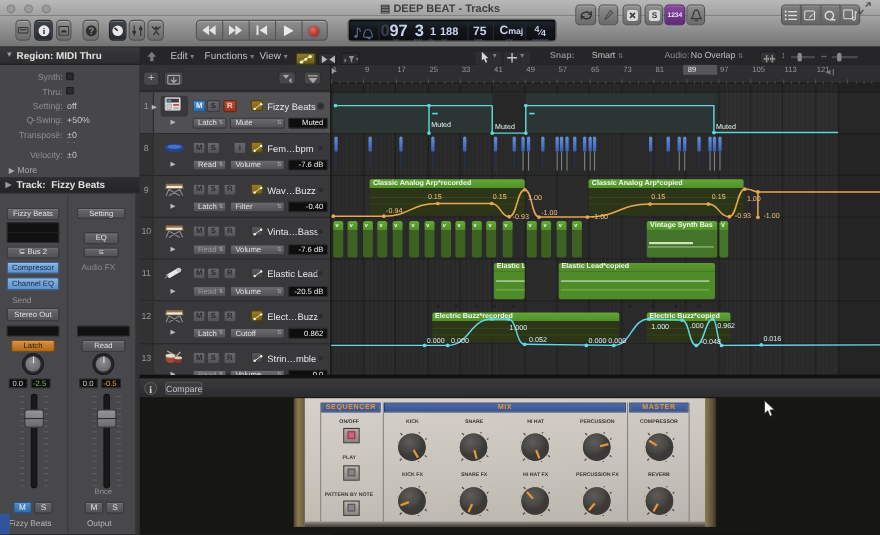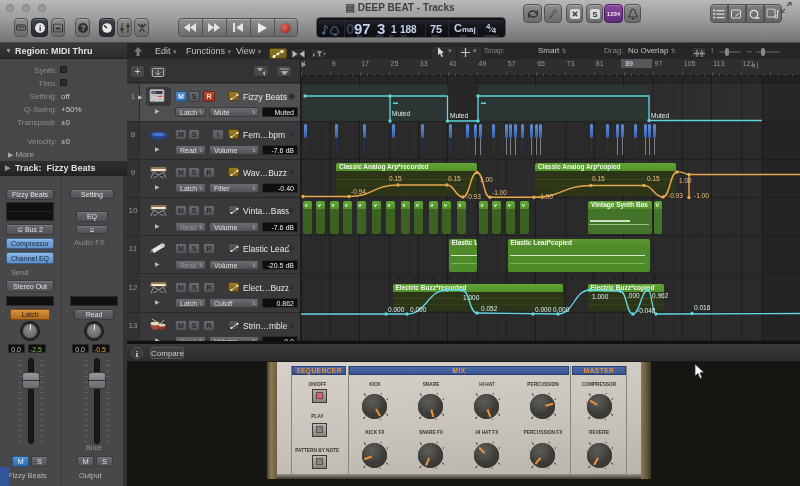--- a/index.html
+++ b/index.html
@@ -254,23 +254,23 @@
 <div class="ab" style="left:432px;top:46.5px;width:24px;height:12px;border-radius:2px;background:#2e2e30;"></div>
 <div class="ab" style="left:458px;top:46.5px;width:24px;height:12px;border-radius:2px;background:#2e2e30;"></div>
 <svg class="ab" style="left:437px;top:47px" width="8" height="10" viewBox="0 0 8 10">
     <path d="M1 0 L7 6 H4.5 L6 9.5 L4.5 10 L3 6.5 L1 8 Z" fill="#d8d8d8"></path>
   </svg>
 <div class="ab mtext" style="left:448px;top:47px;color:#808082;font-size:7px;">▾</div>
 <svg class="ab" style="left:461px;top:48px" width="9" height="9" viewBox="0 0 9 9">
     <path d="M4.5 0 V9 M0 4.5 H9" stroke="#c8c8c8" stroke-width="1.2"></path>
   </svg>
 <div class="ab mtext" style="left:473px;top:47px;color:#808082;font-size:7px;">▾</div>
-<div class="ab mtext" style="left:484px;top:46px;color:#88888a;font-size:8px;">Snap:</div>
+<div class="ab mtext" style="left:500px;top:46px;color:#88888a;font-size:8px;font-weight:bold;">Snap:</div>
 <div class="ab mtext" style="left:538px;top:46px;font-size:8px;">Smart <span style="color:#808082;font-size:6px;">⇅</span></div>
-<div class="ab mtext" style="left:604px;top:46px;color:#88888a;font-size:8px;">Drag:</div>
+<div class="ab mtext" style="left:604px;top:46px;color:#88888a;font-size:8px;">Audio:</div>
 <div class="ab mtext" style="left:628px;top:46px;font-size:8px;">No Overlap <span style="color:#808082;font-size:6px;">⇅</span></div>
 <div class="ab" style="left:691px;top:47px;width:15px;height:11px;border-radius:2px;background:#343436;border:1px solid #222;">
     <svg width="11" height="7" viewBox="0 0 11 7" style="position:absolute;left:1.5px;top:2px;">
       <path d="M0 3.5 H3 M8 3.5 H11 M3 0 V7 M8 0 V7" stroke="#aaa"></path>
       <path d="M3.5 3.5 L5 2 V5 Z M7.5 3.5 L6 2 V5 Z" fill="#aaa"></path>
     </svg>
   </div>
 <div class="ab mtext" style="left:710px;top:46px;color:#909092;font-size:8px;">↕</div>
 <div class="ab" style="left:719px;top:51px;width:22px;height:2px;background:#4a4a4c;border-radius:1px;"></div>
 <div class="ab" style="left:725px;top:48px;width:4px;height:8px;border-radius:2px;background:#8a8a8c;"></div>

